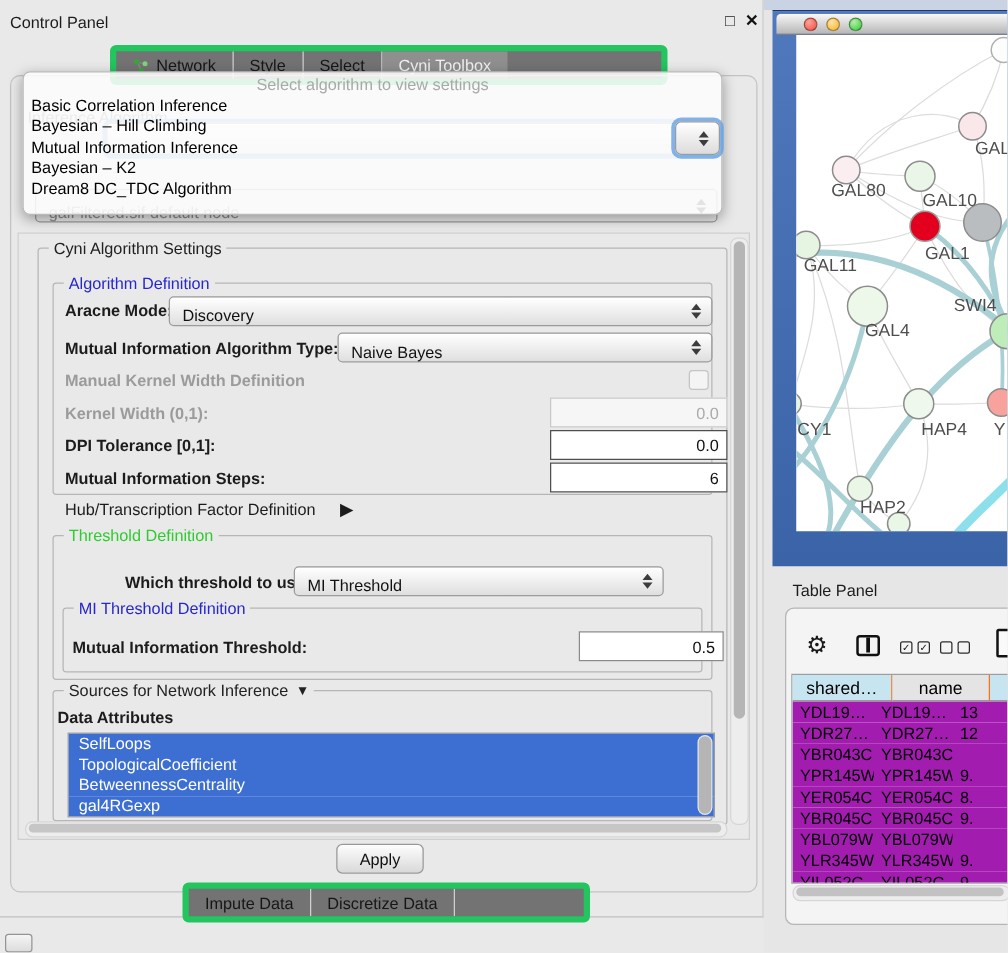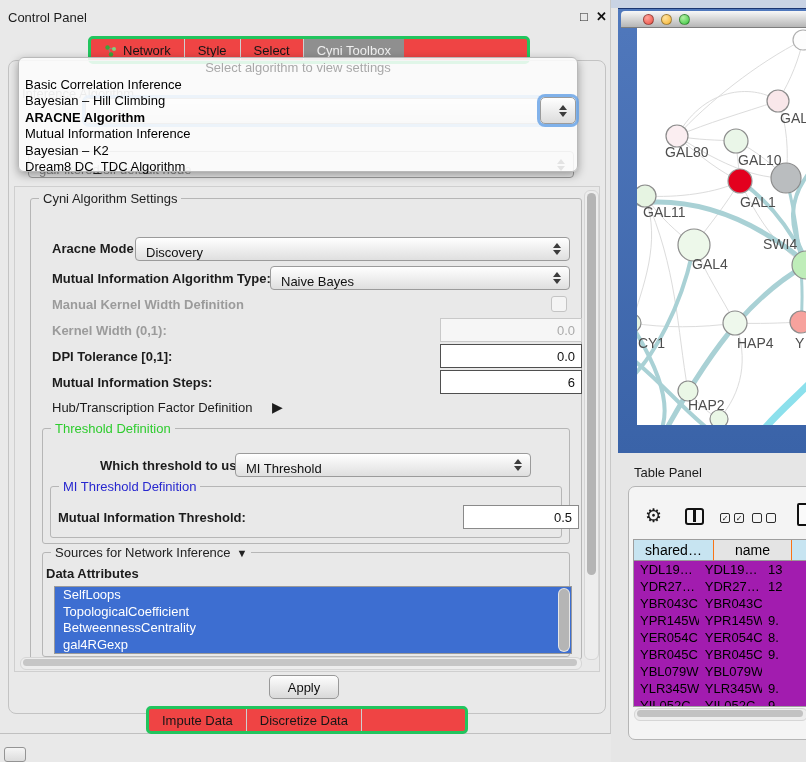--- a/index.html
+++ b/index.html
@@ -21,21 +21,21 @@
          display:flex;align-items:flex-end;padding:0 26px 0 10px;box-sizing:border-box;}
   .arrows{position:absolute;right:8px;top:50%;transform:translateY(-50%);
           display:flex;flex-direction:column;gap:2px;}
   .tri-up{width:0;height:0;border-left:4px solid transparent;border-right:4px solid transparent;border-bottom:5px solid #3c3c3c;}
   .tri-dn{width:0;height:0;border-left:4px solid transparent;border-right:4px solid transparent;border-top:5px solid #3c3c3c;}
   
   .field{position:absolute;background:#fff;border:1px solid #4f4f4f;font-size:13px;color:#111;
          display:flex;align-items:center;justify-content:flex-end;padding:0 6px;box-sizing:border-box;margin-left:16px;}
   .field.off{background:#f6f6f6;border-color:#c9c9c9;color:#aaa;}
   
-  .seg{position:absolute;display:flex;background:#ef4444;border:3px solid #22c55e;
+  .seg{position:absolute;display:flex;background:#737373;border:5px solid #22c55e;
        border-radius:5px;font-size:13px;overflow:hidden;}
   .sitem{display:flex;align-items:center;gap:6px;padding:3px 13px;color:#161616;
          border-right:1px solid #cfcfcf;white-space:nowrap;}
   .sitem:last-child{border-right:none;margin-top:26px;}
   .sitem.sel{background:#8f8f8f;color:#f1f1f1;border-right:none;}
   
   .popup{position:absolute;left:18px;top:57px;width:560px;height:115px;
          background:rgba(253,253,253,.87);border:1px solid #b9b9b9;border-radius:6px;
          box-shadow:0 3px 10px rgba(0,0,0,.35);z-index:20;padding-top:2px;box-sizing:border-box;}
   .pitem{height:16.5px;line-height:16.5px;font-size:13px;padding-left:6px;color:#000;white-space:nowrap;}
@@ -123,39 +123,41 @@
     <div class="arrows">
         <div class="tri-up"></div>
         <div class="tri-dn"></div>
       </div>
   </div>
 
   <div class="popup">
     <div class="pitem ph">Select algorithm to view settings</div>
     <div class="pitem">Basic Correlation Inference</div>
     <div class="pitem">Bayesian – Hill Climbing</div>
-    <div class="pitem b">ARACNE Algorithm</div>
     <div class="pitem">Mutual Information Inference</div>
     <div class="pitem">Bayesian – K2</div>
     <div class="pitem">Dream8 DC_TDC Algorithm</div>
   </div>
 
   <div class="abs" style="left:540px;top:97px;width:36px;height:27px;z-index:30;border-radius:5px;background:linear-gradient(#fff,#dcdcdc);border:1px solid #9b9b9b;box-shadow:0 0 0 3px rgba(100,160,230,.8);box-sizing:border-box;">
     <div class="arrows">
         <div class="tri-up"></div>
         <div class="tri-dn"></div>
       </div>
   </div>
 
   <div class="abs" style="left:14px;top:186px;width:584px;height:484px;border:1px solid #cfcfcf;"></div>
 
   <div class="group" style="left:30px;top:198px;width:550px;height:460px;">
     <span class="legend">Cyni Algorithm Settings</span>
   </div>
 
+  <div class="group" style="left:42px;top:226px;width:526px;height:168px;">
+    <span class="legend blue">Algorithm Definition</span>
+  </div>
   <div class="lbl b" style="left:52px;top:241px;">Aracne Mode:</div>
   <div class="combo" style="left:135px;top:237px;width:435px;height:24px;">
     <span>Discovery</span>
     <div class="arrows">
         <div class="tri-up"></div>
         <div class="tri-dn"></div>
       </div>
   </div>
   <div class="lbl b" style="left:52px;top:271px;">Mutual Information Algorithm Type:</div>
   <div class="combo" style="left:270px;top:266px;width:300px;height:24px;">

